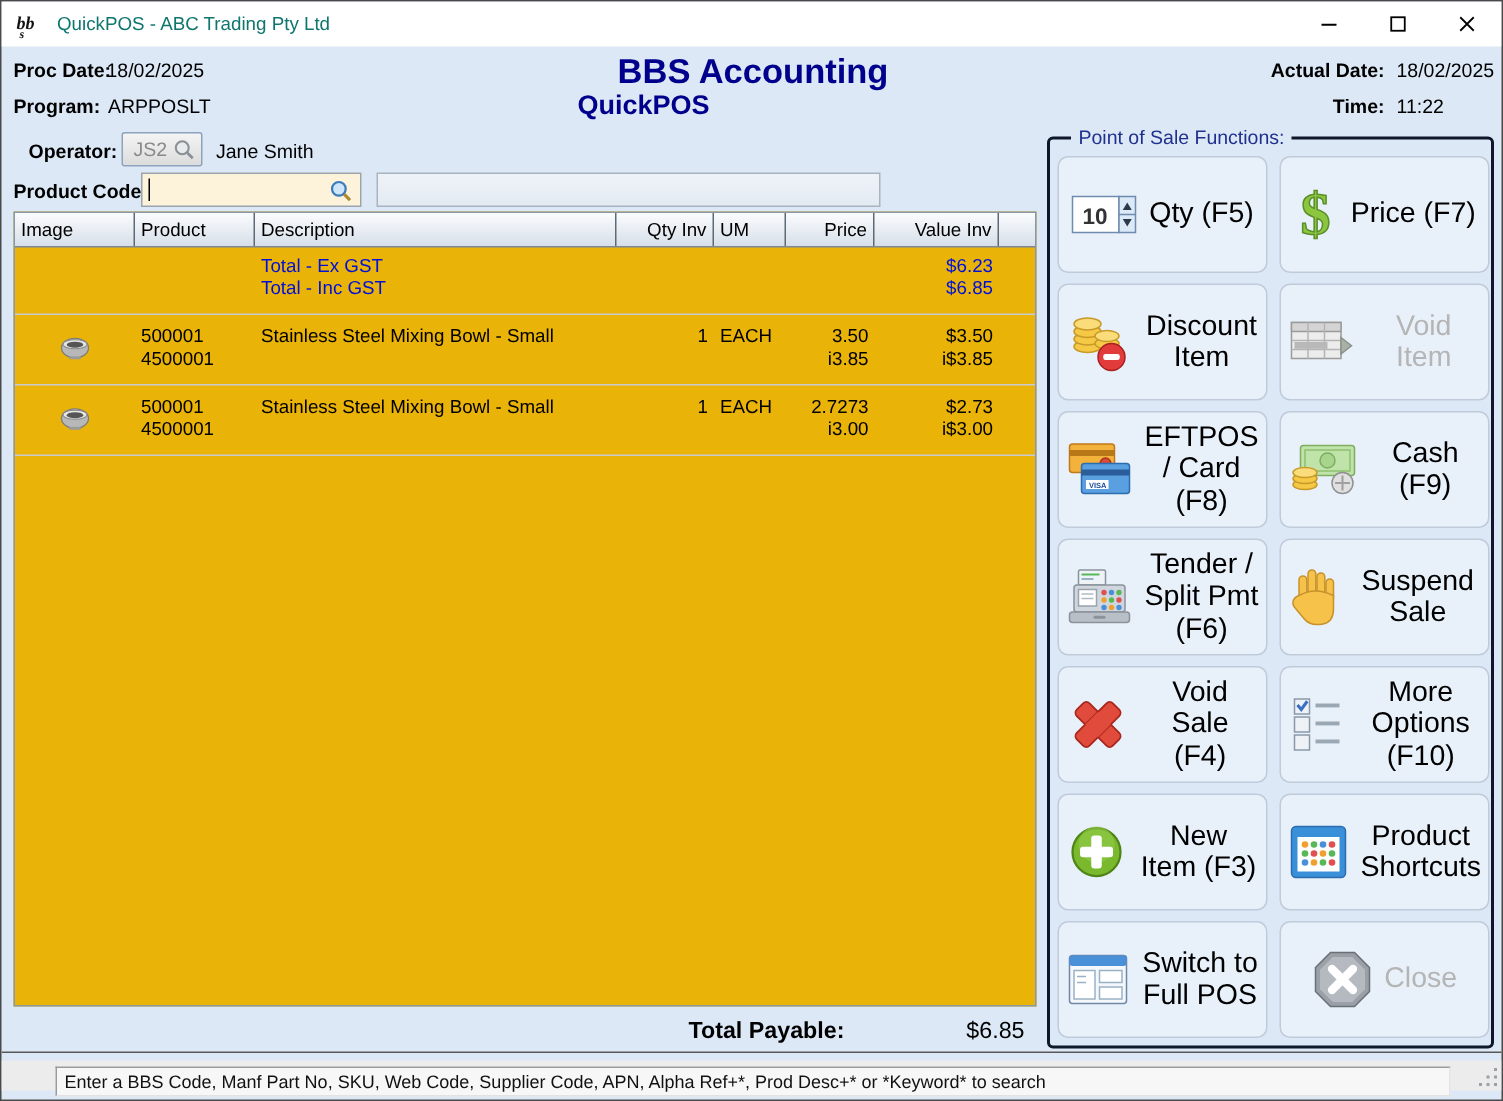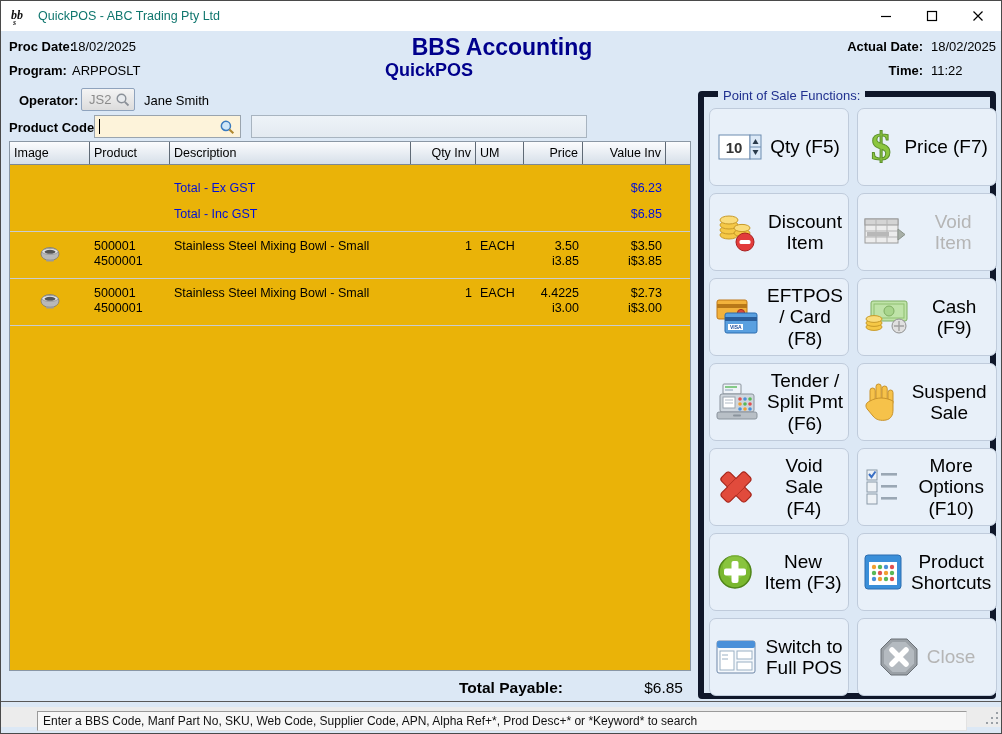--- a/index.html
+++ b/index.html
@@ -38,36 +38,36 @@
   
   .table { position:absolute; left:8px; top:140px; width:682px; height:530px;
            background:#eab308; border:1px solid #8a97a5; font-size:12.5px; }
   .thead { display:flex; height:23px; background:linear-gradient(#fbfcfe,#d6dfe9);
            border-bottom:1px solid #7d8894; }
   .th { display:flex; align-items:center; border-right:1px solid #5f6a76; padding:0 4px; color:#000; }
   .c-img{width:80px;} .c-prod{width:80px;} .c-desc{width:241px;}
   .c-qty{width:65px; justify-content:flex-end; text-align:right;}
   .c-um{width:48px;} .c-price{width:59px; justify-content:flex-end; text-align:right;}
   .c-val{width:83px; justify-content:flex-end; text-align:right;}
-  .trow { display:flex;margin-top:11px; }
+  .trow { display:flex; }
   .td { padding:0 4px; line-height:15px; }
   .td.c-qty,.td.c-price,.td.c-val { text-align:right; }
   .totals-block { padding-top:5px; padding-bottom:9px; border-bottom:1px solid #c8ccd2; color:#0010d8; }
   .sale-row { display:flex; padding-top:7px; padding-bottom:9px; border-bottom:1px solid #c8ccd2; }
   .sale-row .c-img { display:flex; align-items:center; justify-content:center; }
 
   
   .cust-link { position:absolute; left:8px; top:678px; font-size:15.5px; color:#000099;
                text-decoration:underline; letter-spacing:0.2px; }
   .total-label { position:absolute; left:458px; top:678px; font-size:15.5px; font-weight:bold; color:#000; }
   .total-amt { position:absolute; left:582px; top:678px; width:100px; text-align:right; font-size:15.5px; color:#000; }
 
   
   .pos-group { position:absolute; left:697px; top:90px; width:298px; height:608px;
-               border:6px solid #0f172a; border-radius:4px; }
+               border:2px solid #0f172a; border-radius:4px; }
   .pos-legend { position:absolute; left:14px; top:-9px; background:#dce8f5; padding:0 5px;
                 font-size:13px; color:#20308f; }
   .pos-grid { position:absolute; left:5px; top:11px; width:288px; height:588px;
               display:grid; grid-template-columns:1fr 1fr; grid-template-rows:repeat(7,1fr);
               column-gap:8px; row-gap:7px; }
   .pos-btn { background:#e8f0f9; border:1px solid #bfcbdb; border-radius:7px;
              display:flex; align-items:center; justify-content:center; gap:8px; padding:2px 5px;
              font-size:19px; color:#000; line-height:1.12; text-align:center; cursor:default; }
   .pos-btn .bicon { flex-shrink:0; display:flex; }
   .pos-btn.disabled { color:#b5b5b5; }
@@ -215,21 +215,21 @@
         </svg>
       </div>
       <div class="td c-prod">
           <div>500001</div>
           <div>4500001</div>
         </div>
       <div class="td c-desc">Stainless Steel Mixing Bowl - Small</div>
       <div class="td c-qty">1</div>
       <div class="td c-um">EACH</div>
       <div class="td c-price">
-          <div>4.4225</div>
+          <div>2.7273</div>
           <div>i3.00</div>
         </div>
       <div class="td c-val">
           <div>$2.73</div>
           <div>i$3.00</div>
         </div>
     </div>
   </div>
 
   <div class="total-label">Total Payable:</div>

